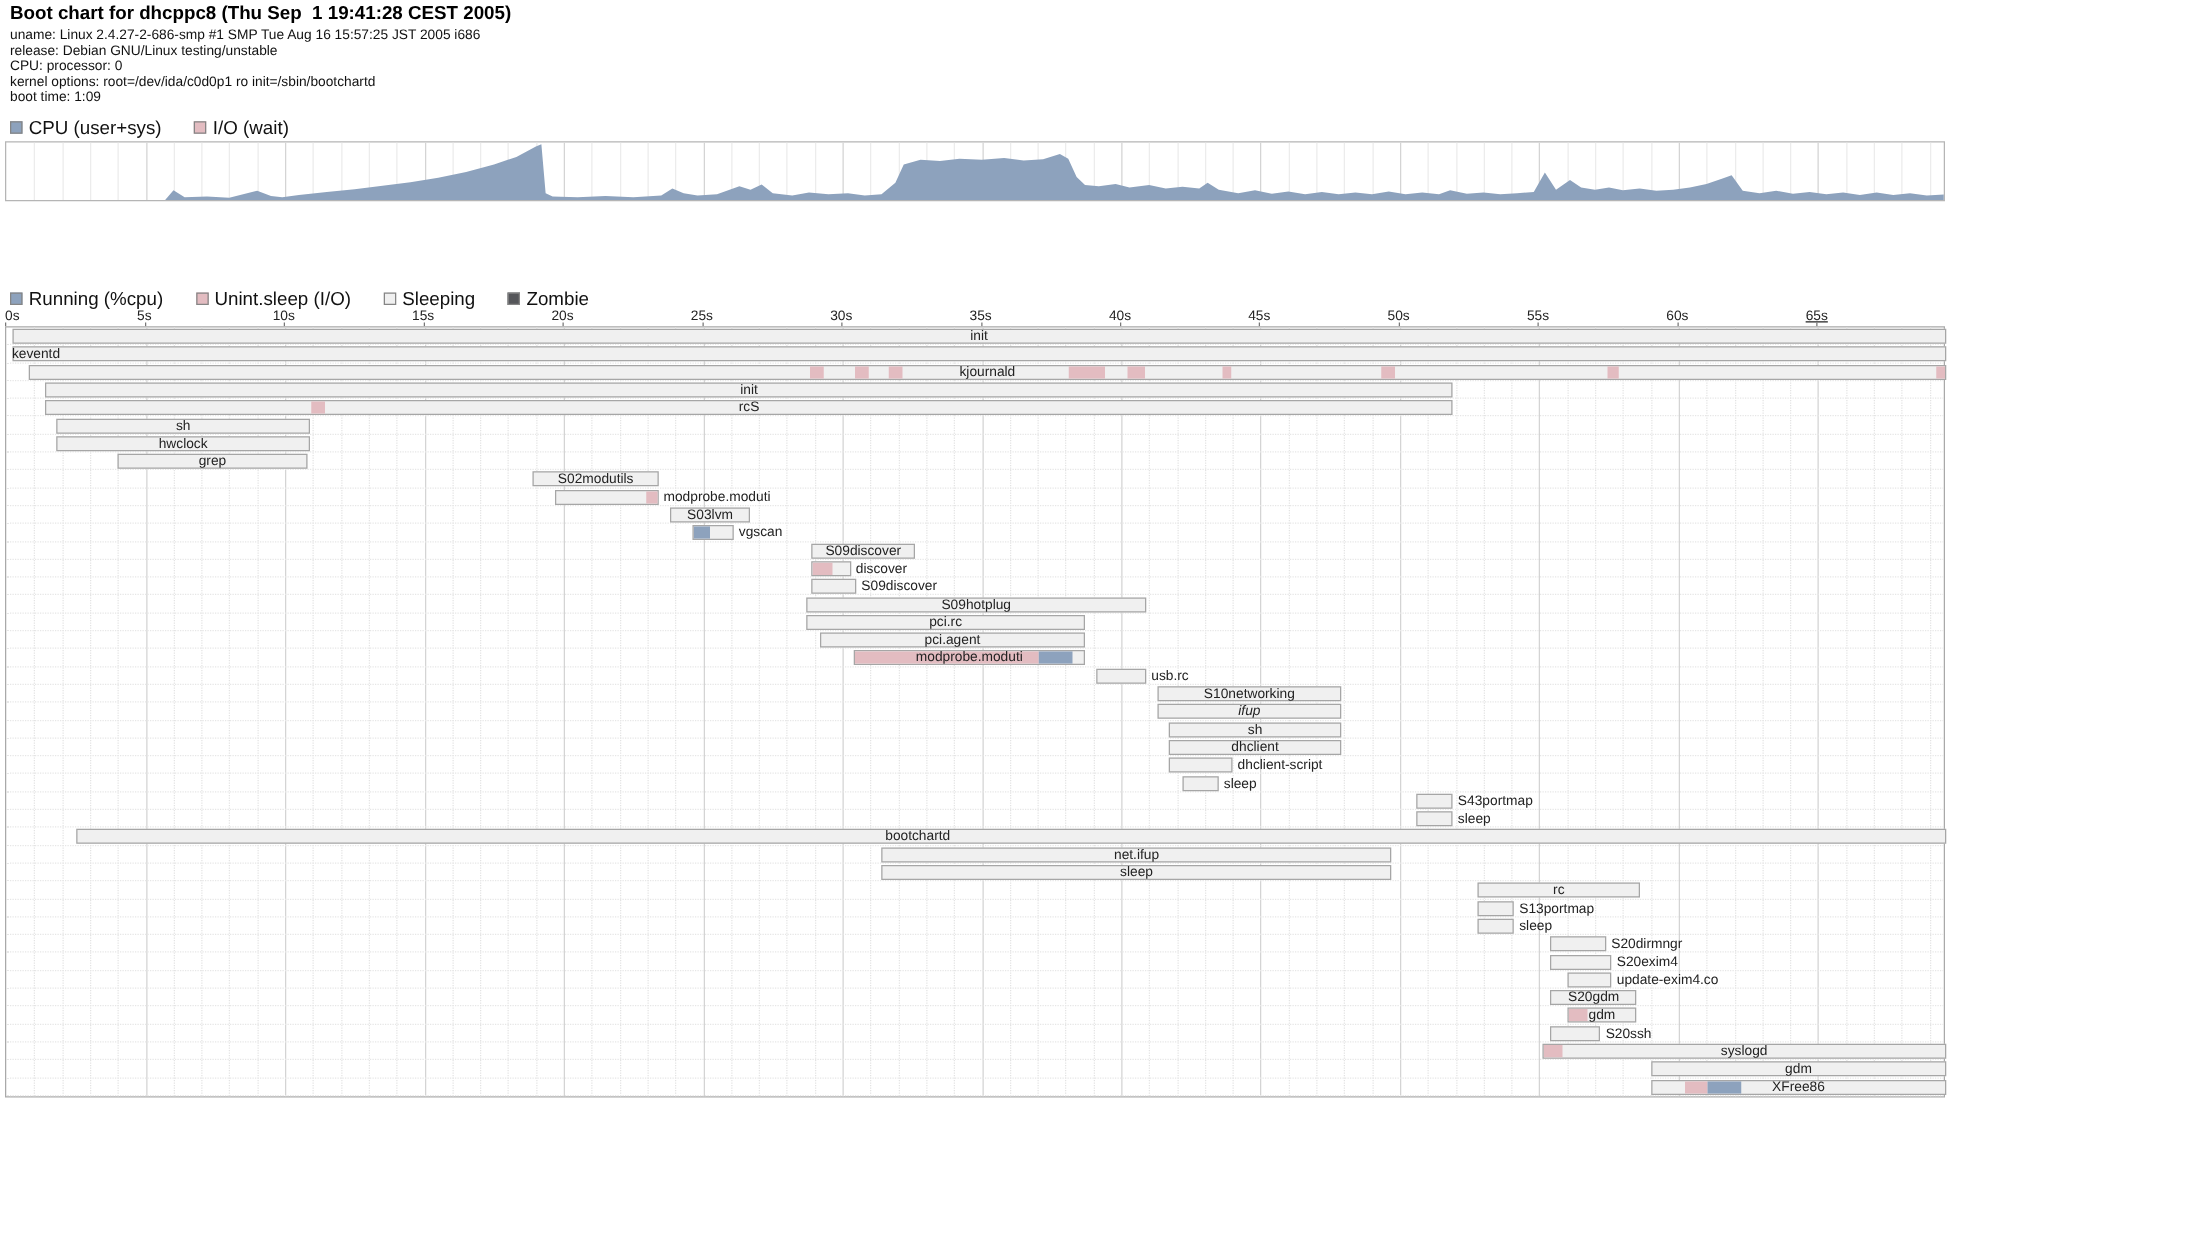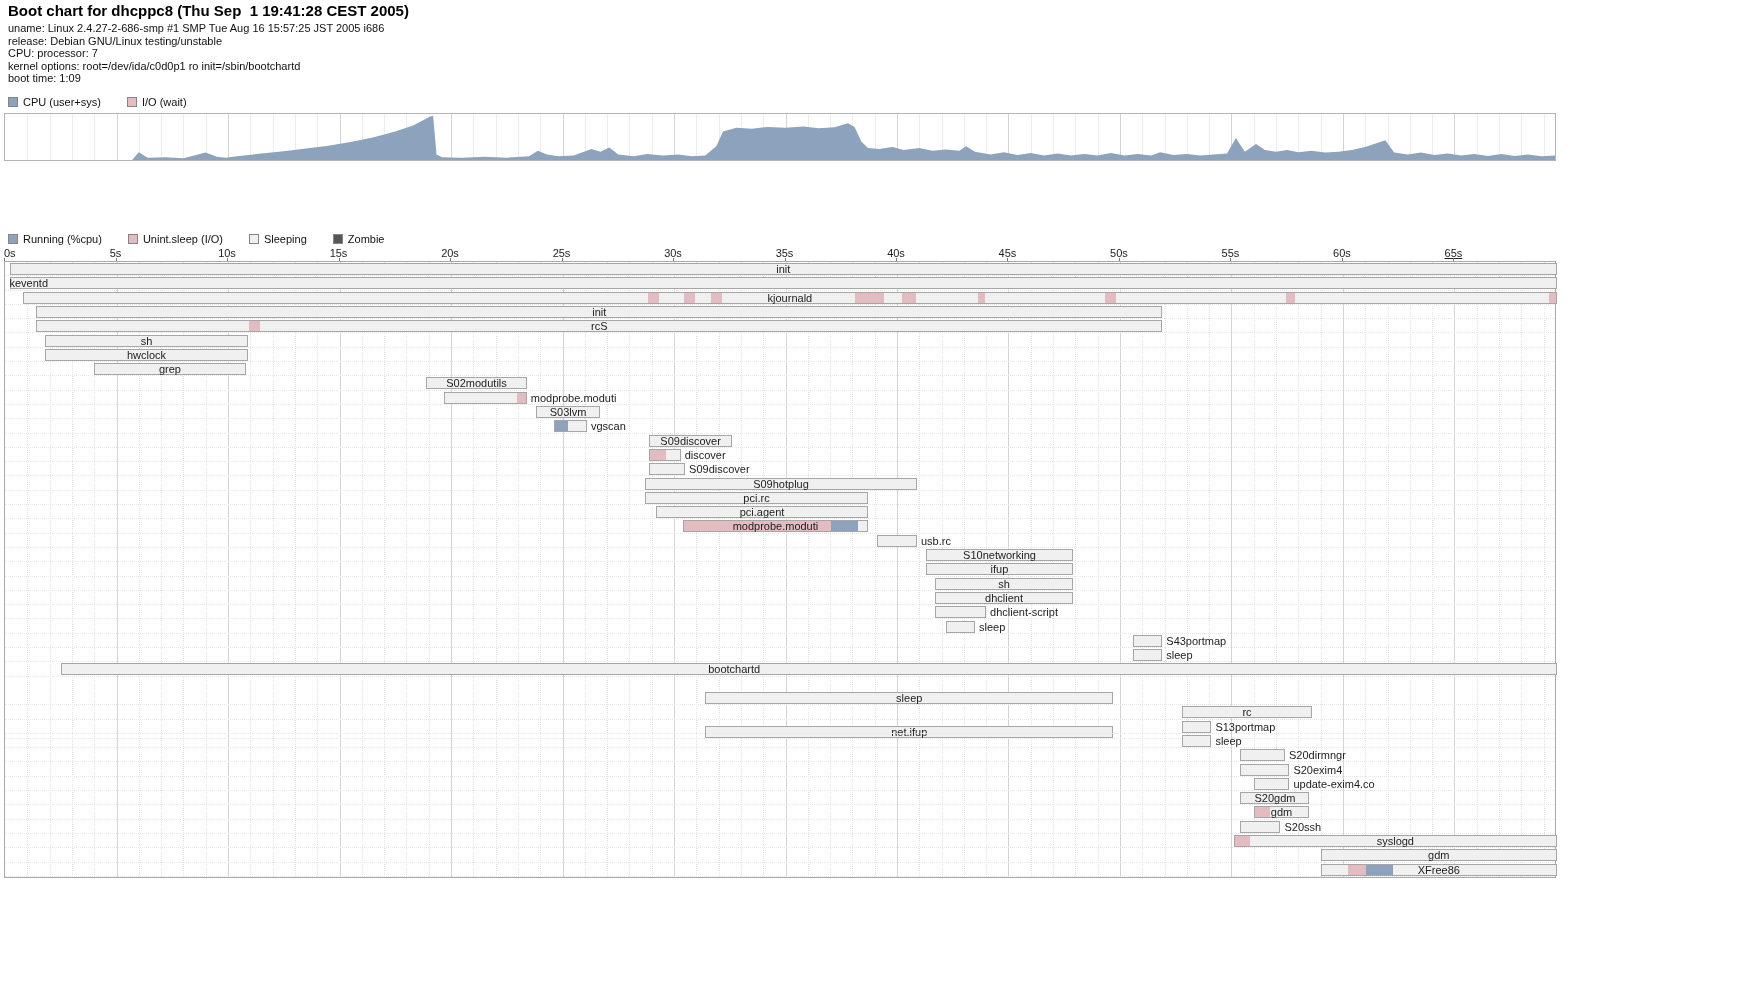--- a/index.html
+++ b/index.html
@@ -10,21 +10,21 @@
   }
   .title {
     position: absolute; top: 2px; left: 8px;
     font-size: 15px; font-weight: bold; color: #000; white-space: pre;
   }
   .sysinfo { position: absolute; top: 22px; left: 8px; }
   .info-line { font-size: 11px; line-height: 12.6px; color: #111; white-space: pre; }
   .legend { position: absolute; left: 8px; display: flex; gap: 26px; align-items: center; height: 12px; }
   .legend-item { display: flex; align-items: center; gap: 5px; }
   .swatch { width: 10px; height: 10px; border: 1px solid #858585; display: inline-block; }
-  .legend-label { font-size: 11px; color: #111; }
+  .legend-label { font-size: 15px; color: #111; }
 
   .cpu-chart {
     position: absolute; top: 113px; left: 4px; width: 1552px; height: 48px;
     border: 1px solid #b5b5b5; background: #fff; overflow: hidden;
   }
   .cpu-chart svg { position: absolute; left: 0; bottom: 0; display: block; }
 
   .gridline-minor { position: absolute; top: 0; bottom: 0; width: 0; border-left: 1px solid #ececec; }
   .gridline-major { position: absolute; top: 0; bottom: 0; width: 0; border-left: 1px solid #d4d4d4; }
 
@@ -44,21 +44,21 @@
   .process-label { position: absolute; top: 1px; font-size: 11px; line-height: 12px; color: #222; white-space: nowrap; }
 </style>
 </head>
 <body>
 
 <div class="title">Boot chart for dhcppc8 (Thu Sep  1 19:41:28 CEST 2005)</div>
 
 <div class="sysinfo">
   <div class="info-line">uname: Linux 2.4.27-2-686-smp #1 SMP Tue Aug 16 15:57:25 JST 2005 i686</div>
   <div class="info-line">release: Debian GNU/Linux testing/unstable</div>
-  <div class="info-line">CPU: processor: 7</div>
+  <div class="info-line">CPU: processor: 0</div>
   <div class="info-line">kernel options: root=/dev/ida/c0d0p1 ro init=/sbin/bootchartd</div>
   <div class="info-line">boot time: 1:09</div>
 </div>
 
 <div class="legend" style="top:96px;">
     <span class="legend-item">
       <span class="swatch" style="background: rgb(141, 162, 189);"></span>
       <span class="legend-label">CPU (user+sys)</span>
     </span>
     <span class="legend-item">
@@ -361,21 +361,21 @@
       <span class="process-label" style="left: 677.9px; width: 185.1px; text-align: center;">modprobe.moduti</span>
     </div>
     <div class="process-row" style="top: 271.7px;">
       <div class="process-bar" style="left: 871.9px; width: 40.1px; background: rgb(240, 240, 240); border: 1px solid rgb(166, 166, 166);"></div>
       <span class="process-label" style="left: 916px;">usb.rc</span>
     </div>
     <div class="process-row" style="top: 286px;">
       <div class="process-bar" style="left: 920.9px; width: 147.2px; background: rgb(240, 240, 240); border: 1px solid rgb(166, 166, 166);"></div>
       <span class="process-label" style="left: 920.9px; width: 147.2px; text-align: center;">S10networking</span>
     </div>
-    <div class="process-row" style="top: 300.3px;">
+    <div class="process-row" style="top: 300.3px; font-style: italic;">
       <div class="process-bar" style="left: 920.9px; width: 147.2px; background: rgb(240, 240, 240); border: 1px solid rgb(166, 166, 166);"></div>
       <span class="process-label" style="left: 920.9px; width: 147.2px; text-align: center;">ifup</span>
     </div>
     <div class="process-row" style="top: 314.6px;">
       <div class="process-bar" style="left: 929.9px; width: 138.3px; background: rgb(240, 240, 240); border: 1px solid rgb(166, 166, 166);"></div>
       <span class="process-label" style="left: 929.9px; width: 138.3px; text-align: center;">sh</span>
     </div>
     <div class="process-row" style="top: 328.9px;">
       <div class="process-bar" style="left: 929.9px; width: 138.3px; background: rgb(240, 240, 240); border: 1px solid rgb(166, 166, 166);"></div>
       <span class="process-label" style="left: 929.9px; width: 138.3px; text-align: center;">dhclient</span>
@@ -393,21 +393,21 @@
       <span class="process-label" style="left: 1161.3px;">S43portmap</span>
     </div>
     <div class="process-row" style="top: 386.1px;">
       <div class="process-bar" style="left: 1128.3px; width: 29px; background: rgb(240, 240, 240); border: 1px solid rgb(166, 166, 166);"></div>
       <span class="process-label" style="left: 1161.3px;">sleep</span>
     </div>
     <div class="process-row" style="top: 400.4px;">
       <div class="process-bar" style="left: 55.7px; width: 1496.3px; background: rgb(240, 240, 240); border: 1px solid rgb(166, 166, 166);"></div>
       <span class="process-label" style="left: 55.7px; width: 1347px; text-align: center;">bootchartd</span>
     </div>
-    <div class="process-row" style="top: 414.7px; margin-top: 48px;">
+    <div class="process-row" style="top: 414.7px;">
       <div class="process-bar" style="left: 700.2px; width: 408.1px; background: rgb(240, 240, 240); border: 1px solid rgb(166, 166, 166);"></div>
       <span class="process-label" style="left: 700.2px; width: 408.1px; text-align: center;">net.ifup</span>
     </div>
     <div class="process-row" style="top: 429px;">
       <div class="process-bar" style="left: 700.2px; width: 408.1px; background: rgb(240, 240, 240); border: 1px solid rgb(166, 166, 166);"></div>
       <span class="process-label" style="left: 700.2px; width: 408.1px; text-align: center;">sleep</span>
     </div>
     <div class="process-row" style="top: 443.3px;">
       <div class="process-bar" style="left: 1177.4px; width: 129.3px; background: rgb(240, 240, 240); border: 1px solid rgb(166, 166, 166);"></div>
       <span class="process-label" style="left: 1177.4px; width: 129.3px; text-align: center;">rc</span>

